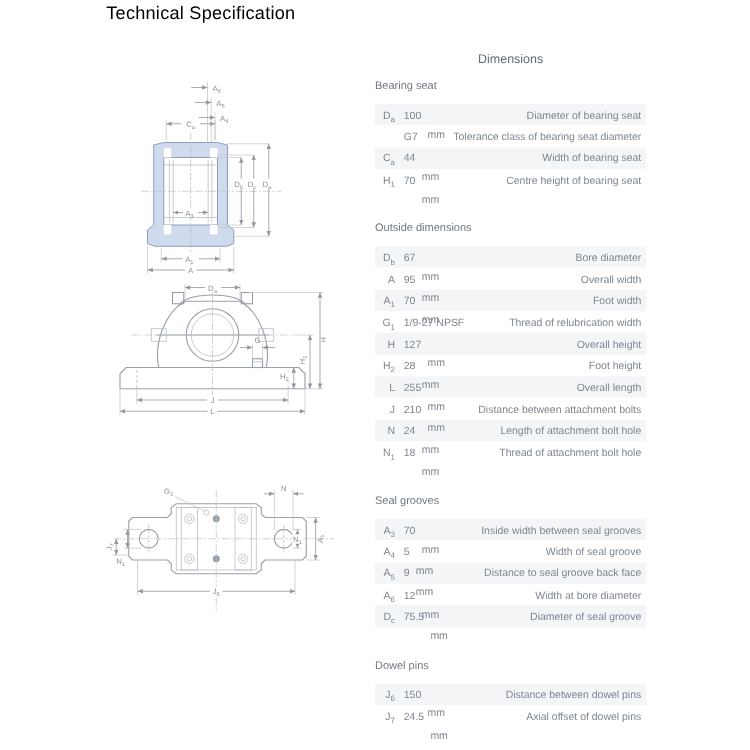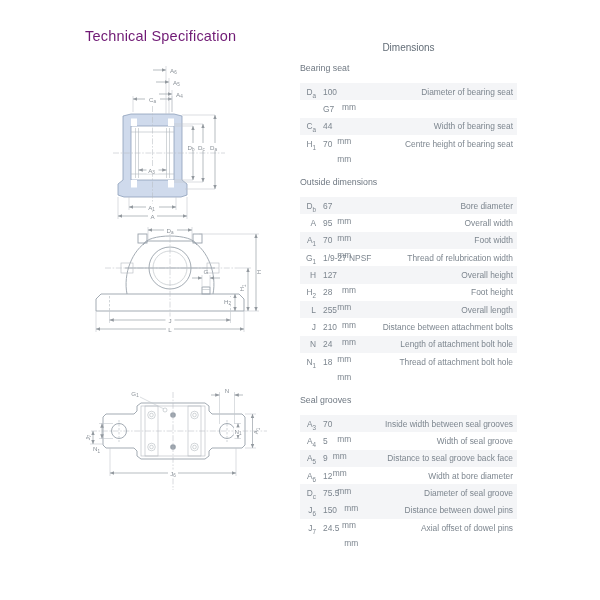--- a/index.html
+++ b/index.html
@@ -1,18 +1,18 @@
 <!DOCTYPE html>
 <html><head>
 <meta charset="utf-8">
 <style>
   html,body{margin:0;padding:0;}
   body{width:600px;height:600px;background:#ffffff;font-family:"Liberation Sans",sans-serif;position:relative;overflow:hidden;}
   .page{position:absolute;inset:0;background:#fff;}
-  .page-title{position:absolute;left:85px;top:28px;font-size:14.5px;color:#701a75;letter-spacing:.2px;}
+  .page-title{position:absolute;left:85px;top:3px;font-size:14.5px;color:#000000;letter-spacing:.2px;}
   
   .spec{position:absolute;left:300px;top:42px;width:217px;}
   .dims-title{font-size:10px;line-height:12px;color:#636d77;text-align:center;}
   .sec-heading{font-size:8.8px;line-height:11px;color:#6f7882;margin:25px 0 9px;}
   .section:first-child .sec-heading{margin-top:9px;}
   .row{display:flex;align-items:center;height:17.3px;padding:0 4px 0 2px;font-size:8.4px;color:#7d868f;}
   .sec-rows .row:nth-child(odd){background:#f4f5f7;}
   .sym{width:14px;text-align:right;white-space:nowrap;}
   .sym sub{font-size:6.3px;line-height:0;}
   .val{margin-left:7px;white-space:nowrap;}
@@ -246,20 +246,21 @@
     <span class="sym"><span>D</span><sub>a</sub></span>
     <span class="val">100</span>
     <span class="unit">mm</span>
     <span class="desc">Diameter of bearing seat</span>
   </div>
 
   <div class="row">
     <span class="sym"><span></span><sub></sub></span>
     <span class="val">G7</span>
     <span class="unit"></span>
+    <span class="desc">Tolerance class of bearing seat diameter</span>
   </div>
 
   <div class="row">
     <span class="sym"><span>C</span><sub>a</sub></span>
     <span class="val">44</span>
     <span class="unit">mm</span>
     <span class="desc">Width of bearing seat</span>
   </div>
 
   <div class="row">
@@ -380,20 +381,21 @@
   <div class="row">
     <span class="sym"><span>D</span><sub>c</sub></span>
     <span class="val">75.5</span>
     <span class="unit">mm</span>
     <span class="desc">Diameter of seal groove</span>
   </div>
 </div>
   </div>
 
   <div class="section">
+    <div class="sec-heading">Dowel pins</div>
     <div class="sec-rows">
   <div class="row">
     <span class="sym"><span>J</span><sub>6</sub></span>
     <span class="val">150</span>
     <span class="unit">mm</span>
     <span class="desc">Distance between dowel pins</span>
   </div>
 
   <div class="row">
     <span class="sym"><span>J</span><sub>7</sub></span>

